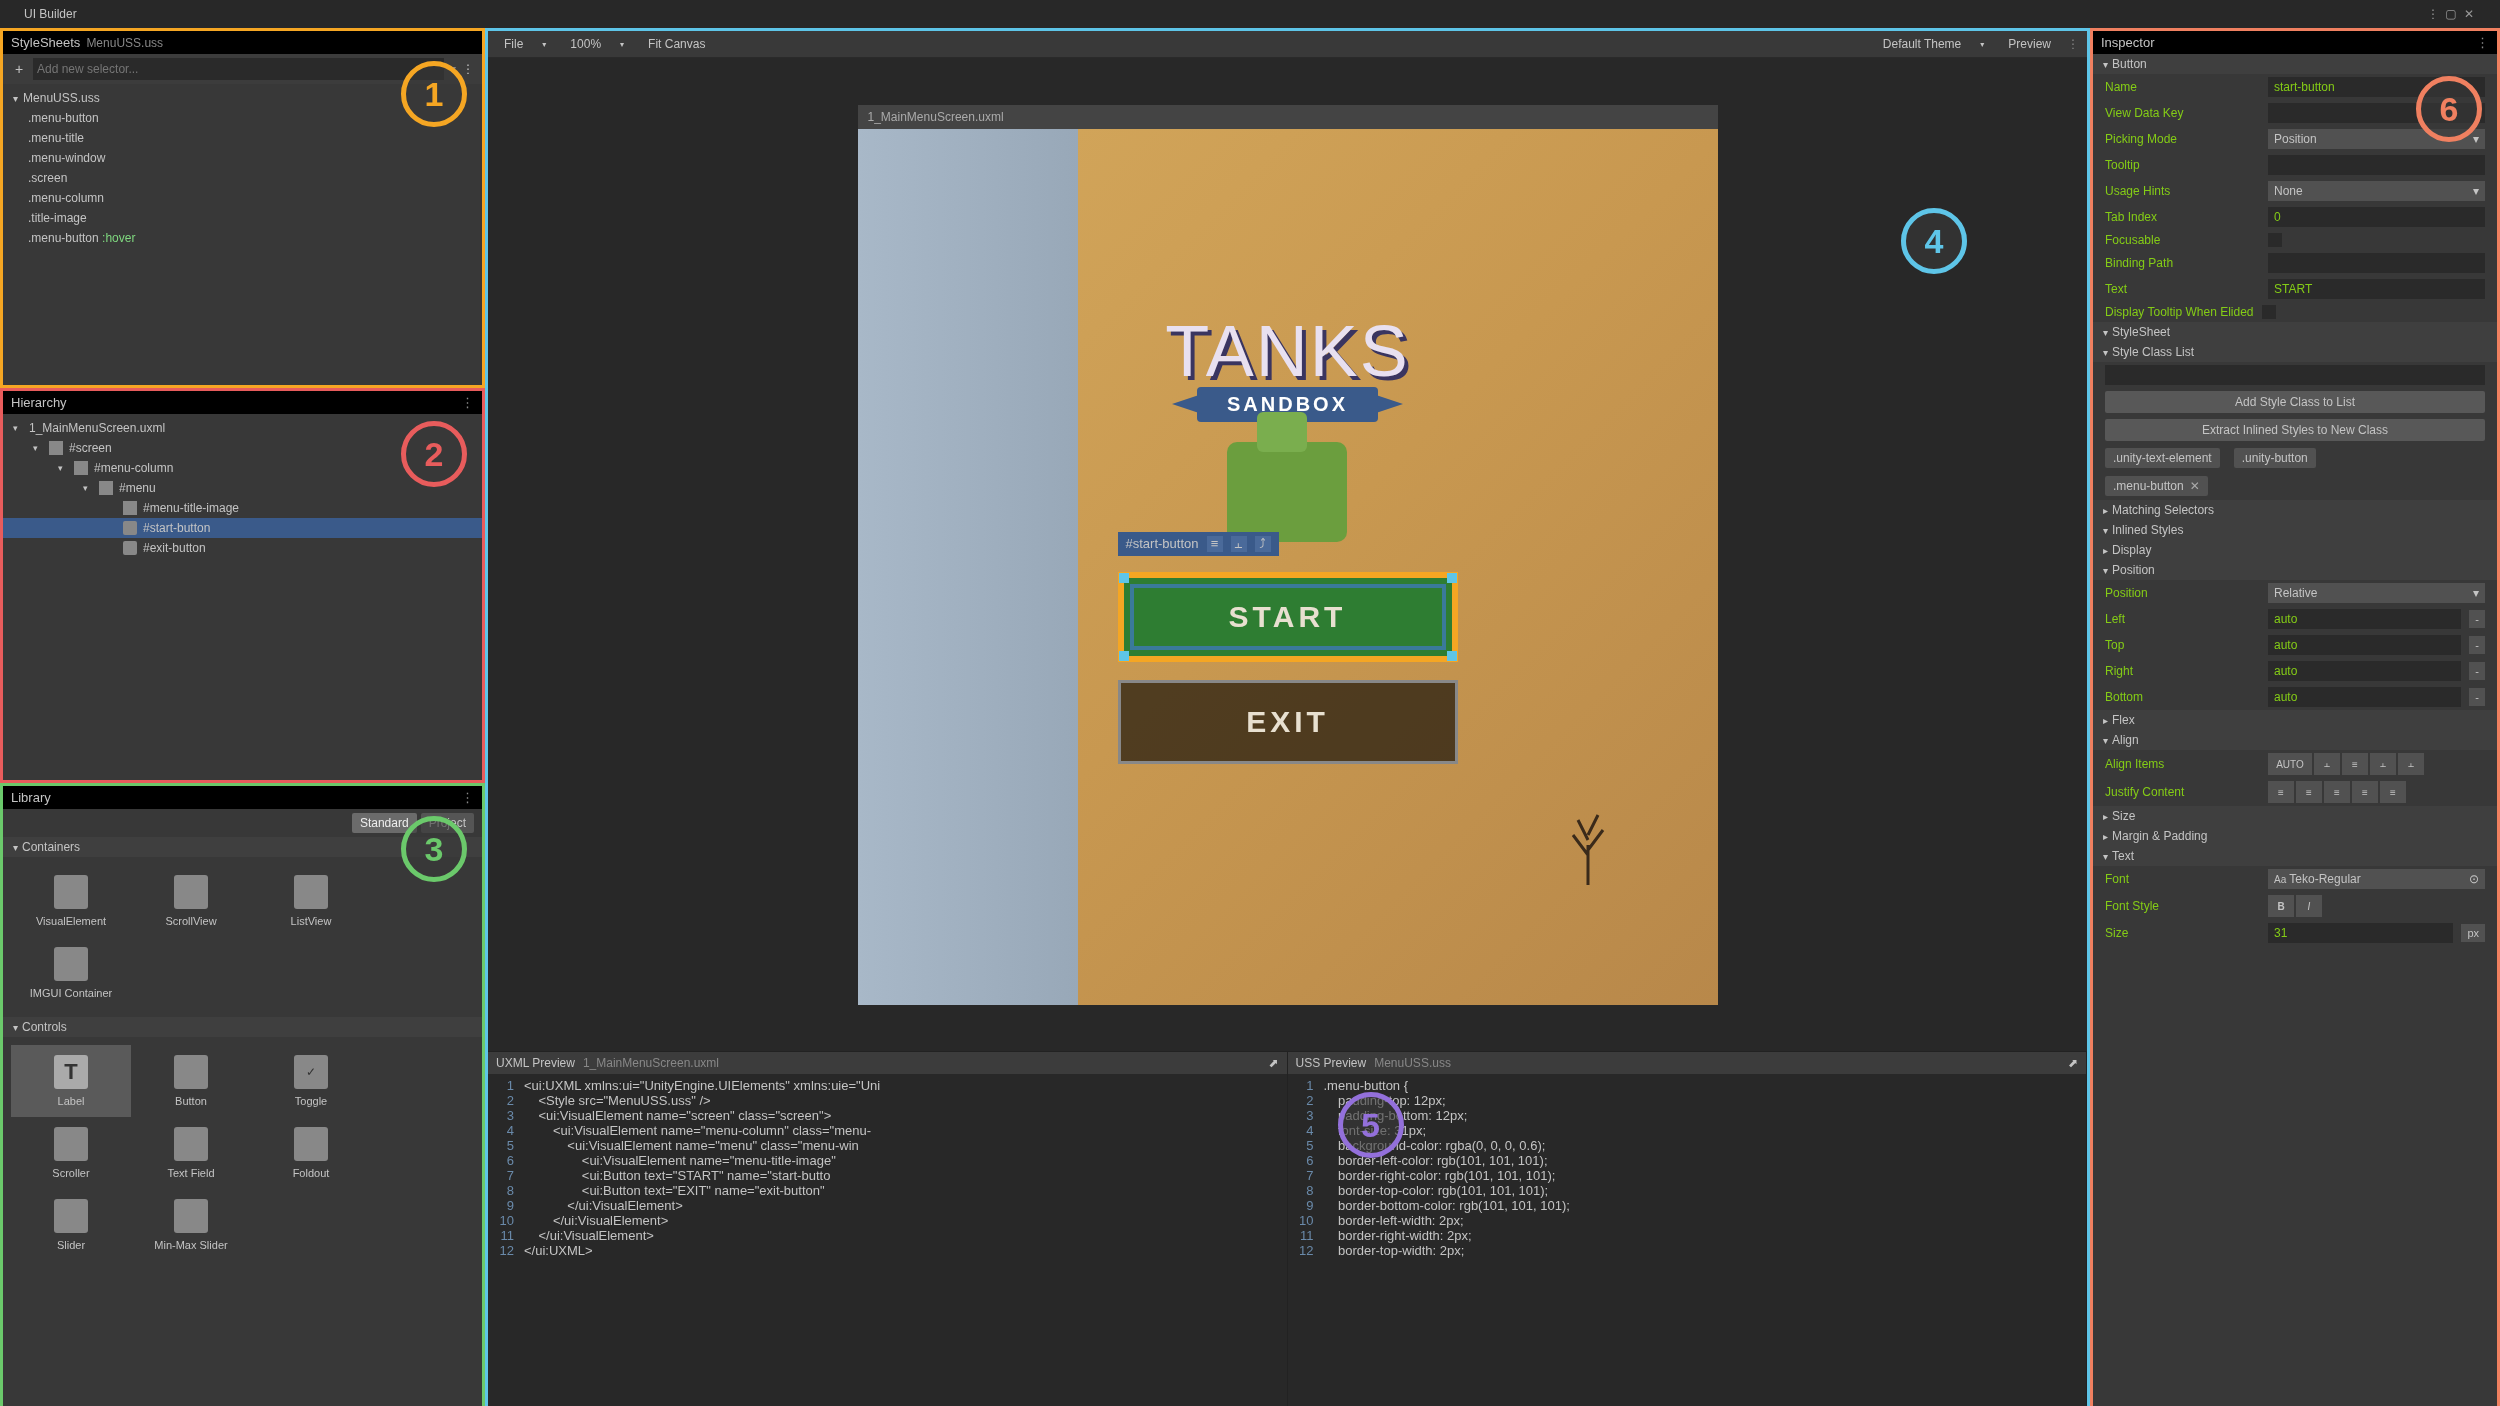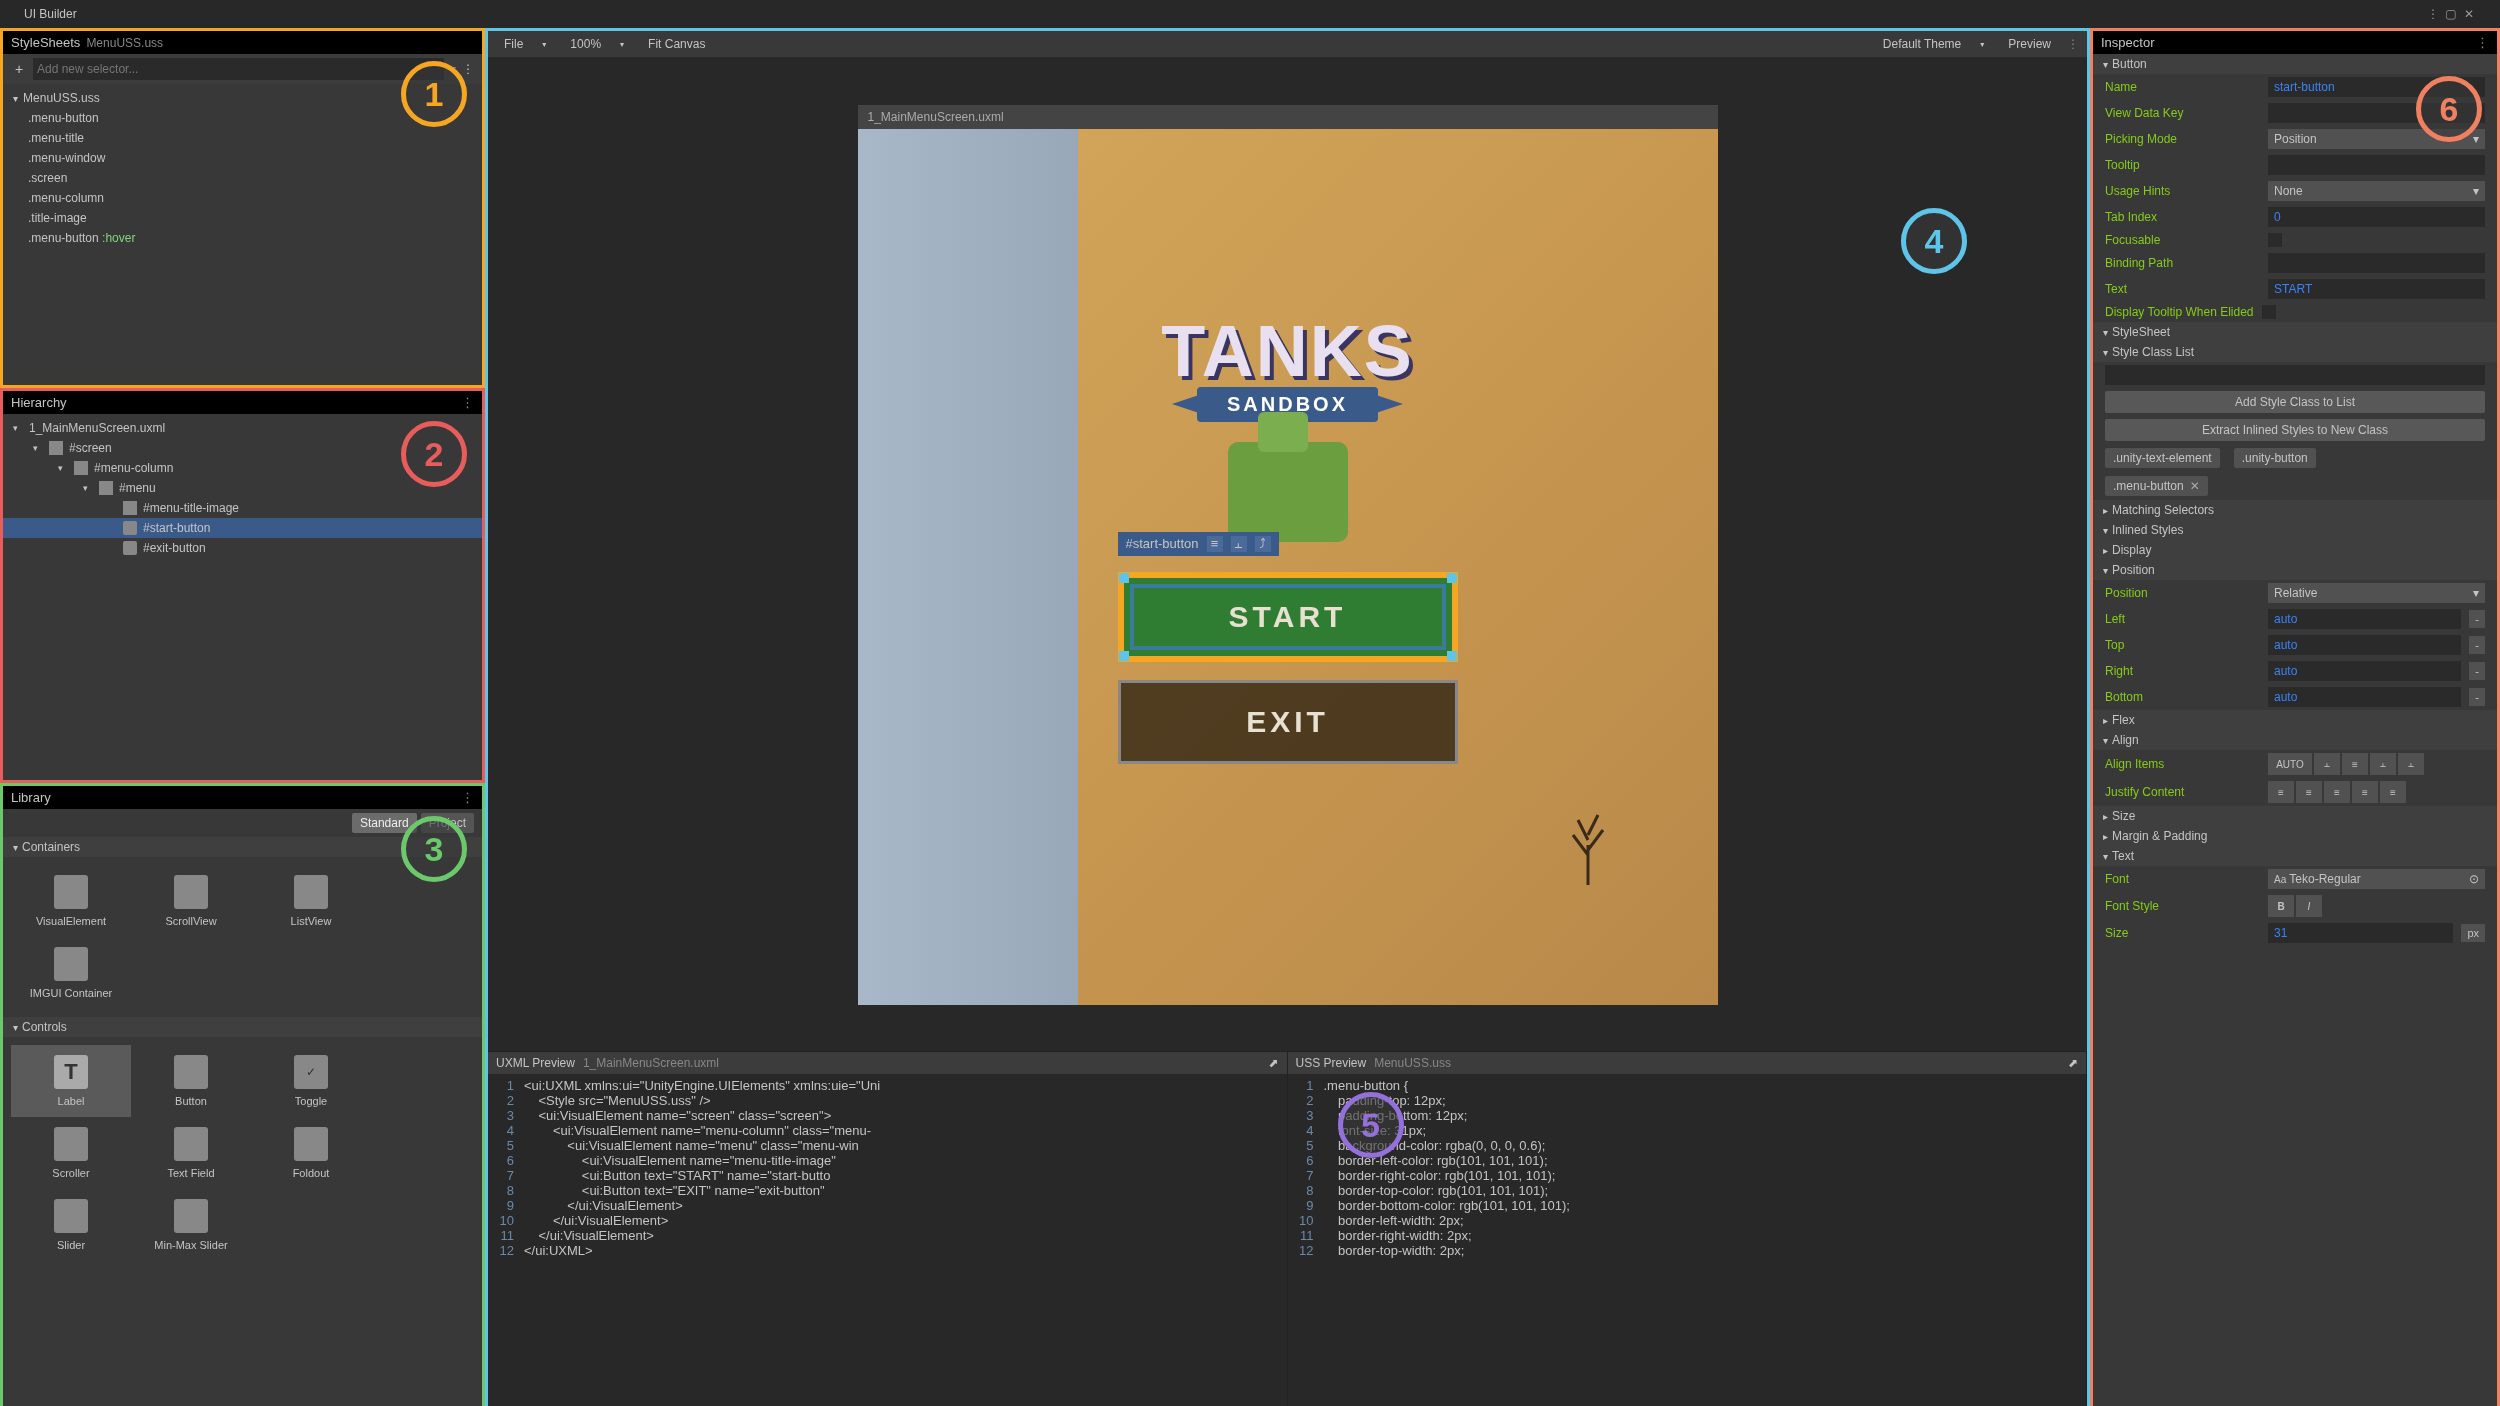--- a/index.html
+++ b/index.html
@@ -68,21 +68,21 @@
 .viewport-toolbar { background: #393939; padding: 4px 8px; display: flex; align-items: center; gap: 8px; border-bottom: 1px solid #2a2a2a; }
 .vp-btn { padding: 2px 8px; color: #c4c4c4; display: flex; align-items: center; gap: 19px; }
 .vp-btn .tri { font-size: 8px; }
 .vp-spacer { flex: 1; }
 .canvas-area { flex: 1; background: #282828; display: flex; align-items: center; justify-content: center; position: relative; }
 .canvas-frame { width: 860px; height: 900px; display: flex; flex-direction: column; }
 .canvas-title { background: #444; padding: 5px 10px; font-size: 12px; color: #aaa; }
 .game-screen { flex: 1; background: linear-gradient(135deg, #d4a85c 0%, #c89850 50%, #b8884a 100%); display: flex; flex-direction: column; align-items: center; justify-content: center; position: relative; overflow: hidden; }
 .game-bg-left { position: absolute; left: 0; top: 0; width: 220px; height: 100%; background: linear-gradient(to right, #a8b8c8, #98a8b8); }
 .game-logo-area { position: relative; z-index: 2; display: flex; flex-direction: column; align-items: center; margin-top: -60px; }
-.tanks-title { font-size: 72px; font-weight: 700; color: #e8e0f0; letter-spacing: 2px; text-shadow: 4px 4px 0 #3a3560; font-family: Impact, sans-serif; }
+.tanks-title { font-size: 72px; font-weight: 400; color: #e8e0f0; letter-spacing: 2px; text-shadow: 4px 4px 0 #3a3560; font-family: Impact, sans-serif; }
 .sandbox-badge { background: #3a5a8a; color: white; padding: 6px 30px; font-size: 20px; font-weight: bold; letter-spacing: 3px; margin-top: -5px; border-radius: 4px; position: relative; }
 .sandbox-badge::before, .sandbox-badge::after { content: ""; position: absolute; width: 30px; height: 20px; background: #3a5a8a; top: 50%; transform: translateY(-50%); }
 .sandbox-badge::before { left: -25px; clip-path: polygon(100% 0, 100% 100%, 0 50%); }
 .sandbox-badge::after { right: -25px; clip-path: polygon(0 0, 100% 50%, 0 100%); }
 .tank-sprite { width: 120px; height: 100px; background: #6b9e3e; border-radius: 10px; margin-top: 20px; position: relative; }
 .tank-sprite::before { content: ""; position: absolute; top: -30px; left: 30px; width: 50px; height: 40px; background: #7aae4e; border-radius: 6px; }
 .menu-buttons { display: flex; flex-direction: column; gap: 18px; margin-top: 30px; position: relative; z-index: 2; }
 .selection-label { position: absolute; top: -40px; left: 0; background: #3a5a8a; padding: 4px 8px; font-size: 13px; color: #c4c4c4; display: flex; align-items: center; gap: 8px; }
 .sel-icon { width: 16px; height: 16px; display: inline-flex; align-items: center; justify-content: center; background: #4a6a9a; }
 .game-button { width: 340px; padding: 22px; text-align: center; font-size: 30px; font-weight: bold; letter-spacing: 4px; color: #e8e0d0; border: 3px solid #888; background: rgba(0,0,0,0.6); }
@@ -99,21 +99,21 @@
 .preview-header { background: #3c3c3c; padding: 4px 8px; display: flex; align-items: center; }
 .preview-header .pop-icon { margin-left: auto; }
 .code-area { flex: 1; background: #282828; font-family: 'Courier New', monospace; font-size: 13px; overflow: auto; padding: 4px 0; }
 .code-line { display: flex; }
 .line-num { width: 36px; text-align: right; padding-right: 10px; color: #6a8aaa; flex-shrink: 0; }
 .code-text { color: #c4c4c4; white-space: pre; }
 
 
 .insp-row { display: flex; align-items: center; padding: 3px 12px; gap: 8px; }
 .insp-label { width: 155px; color: #84cc16; font-size: 12px; }
-.insp-input { flex: 1; background: #2a2a2a; border: none; padding: 3px 6px; color: #3b82f6; font-size: 12px; min-width: 0; }
+.insp-input { flex: 1; background: #2a2a2a; border: none; padding: 3px 6px; color: #84cc16; font-size: 12px; min-width: 0; }
 .insp-select { flex: 1; background: #515151; border: none; padding: 3px 6px; color: #c4c4c4; font-size: 12px; display: flex; justify-content: space-between; align-items: center; min-width: 0; }
 .insp-checkbox { width: 14px; height: 14px; background: #2a2a2a; }
 .insp-btn { background: #585858; padding: 4px; text-align: center; flex: 1; color: #c4c4c4; font-size: 12px; border-radius: 2px; }
 .style-chip { background: #515151; padding: 3px 8px; border-radius: 2px; font-size: 12px; display: inline-flex; align-items: center; gap: 6px; }
 .style-chip .x { color: #aaa; cursor: pointer; }
 .chip-row { padding: 4px 12px; display: flex; gap: 14px; flex-wrap: wrap; align-items: flex-end; }
 .align-btns { display: flex; gap: 2px; }
 .align-btn { width: 26px; height: 22px; background: #515151; display: flex; align-items: center; justify-content: center; font-size: 10px; }
 .align-btn.auto-btn { width: 44px; font-size: 10px; }
 .size-suffix { background: #515151; padding: 3px 6px; font-size: 11px; }

